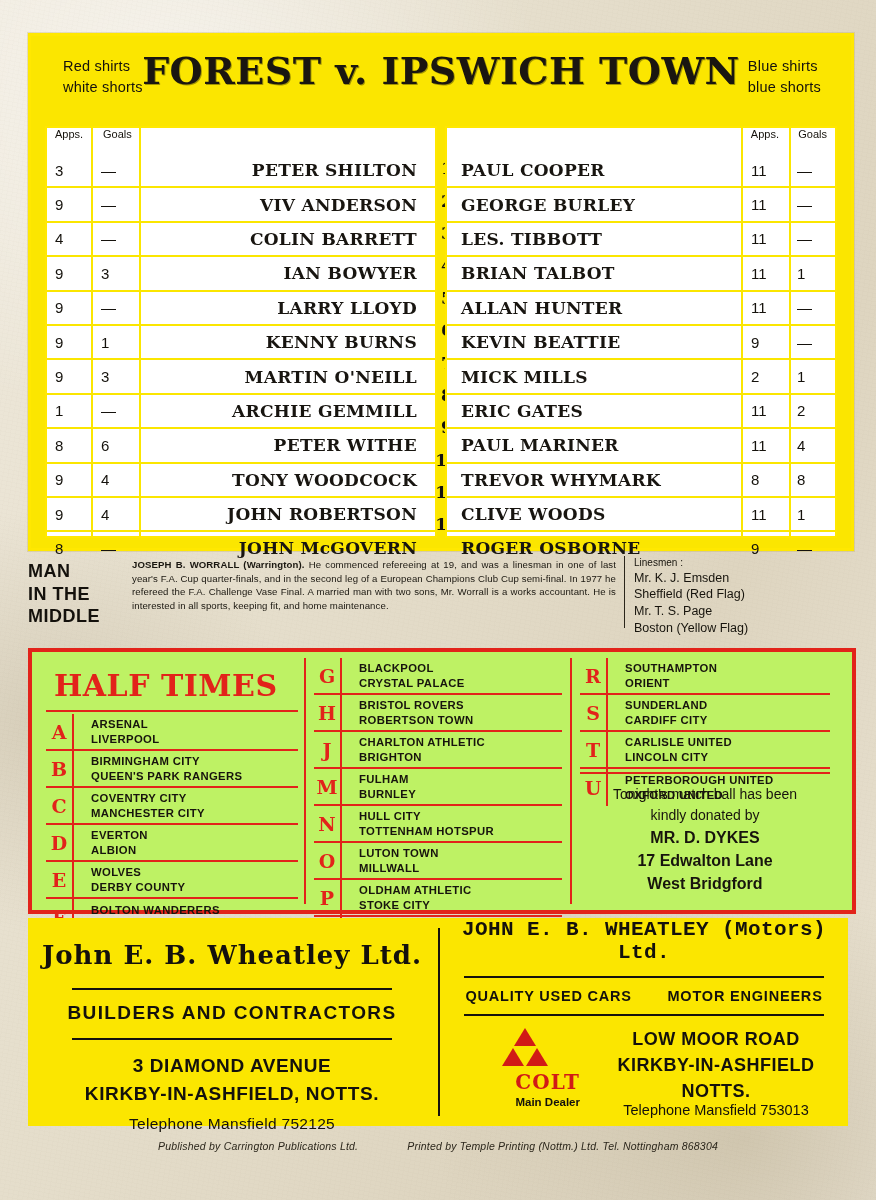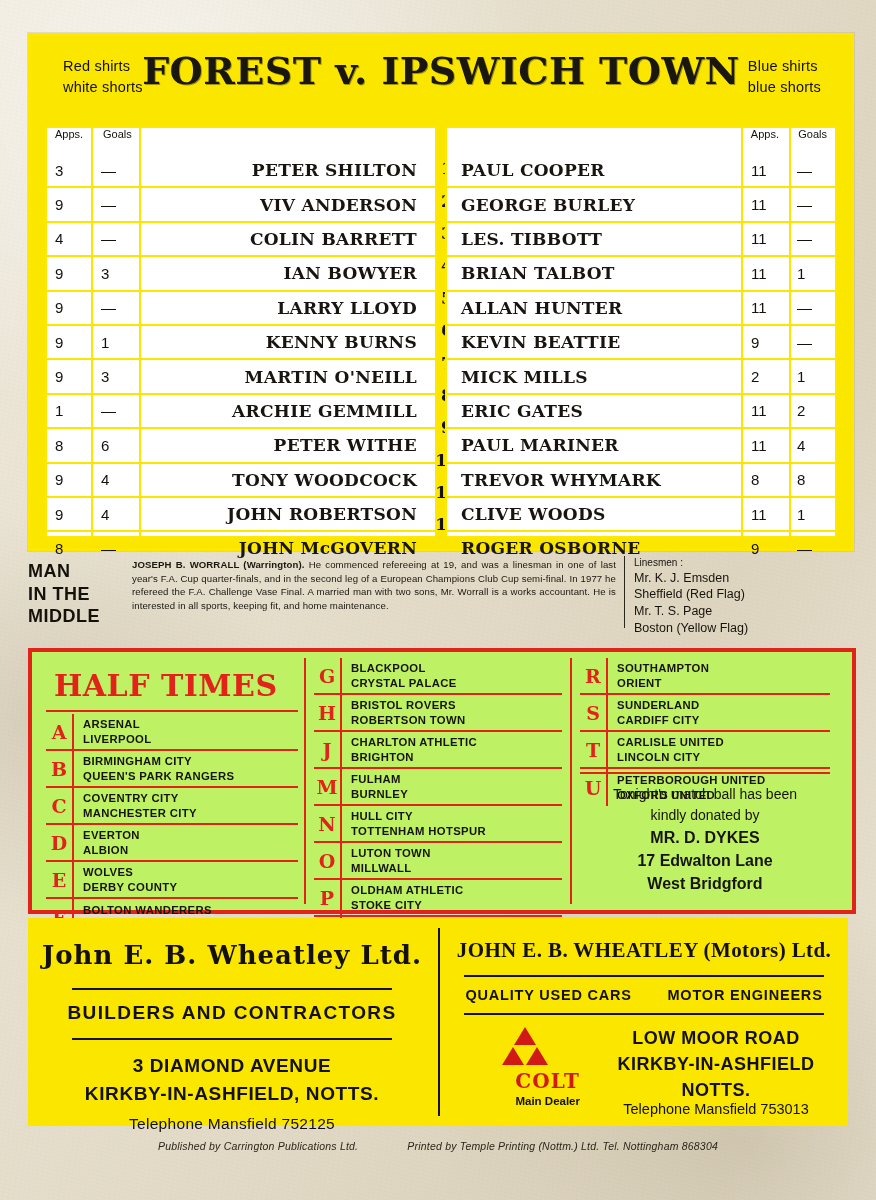--- a/index.html
+++ b/index.html
@@ -281,21 +281,21 @@
     font-size: 19px;
     color: #e2231a;
   }
   .ht-sep {
     width: 2px;
     align-self: stretch;
     background: #e2231a;
     flex: 0 0 auto;
   }
   .ht-teams {
-    padding-left: 9px;
+    padding-left: 17px;
     font-size: 11.3px;
     font-weight: bold;
     line-height: 1.3;
     color: #17140d;
     letter-spacing: 0.35px;
   }
   .ht-box-right {
     position: absolute;
     left: 548px;
     top: 120px;
@@ -392,23 +392,22 @@
     line-height: 1.45;
     letter-spacing: 0.6px;
   }
   .ad-l-tel {
     margin-top: 8px;
     font-size: 15.5px;
     letter-spacing: 0.3px;
   }
 
   .ad-r-title {
-    margin-top: 20px;
     text-align: center;
-    font-family: Liberation Serif, serif;
+    font-family: Liberation Mono, monospace;
     font-weight: bold;
     font-size: 21px;
     letter-spacing: 0.4px;
   }
   .ad-r-rule {
     margin: 12px auto 0;
     width: 360px;
     height: 2px;
     background: #15120c;
   }

